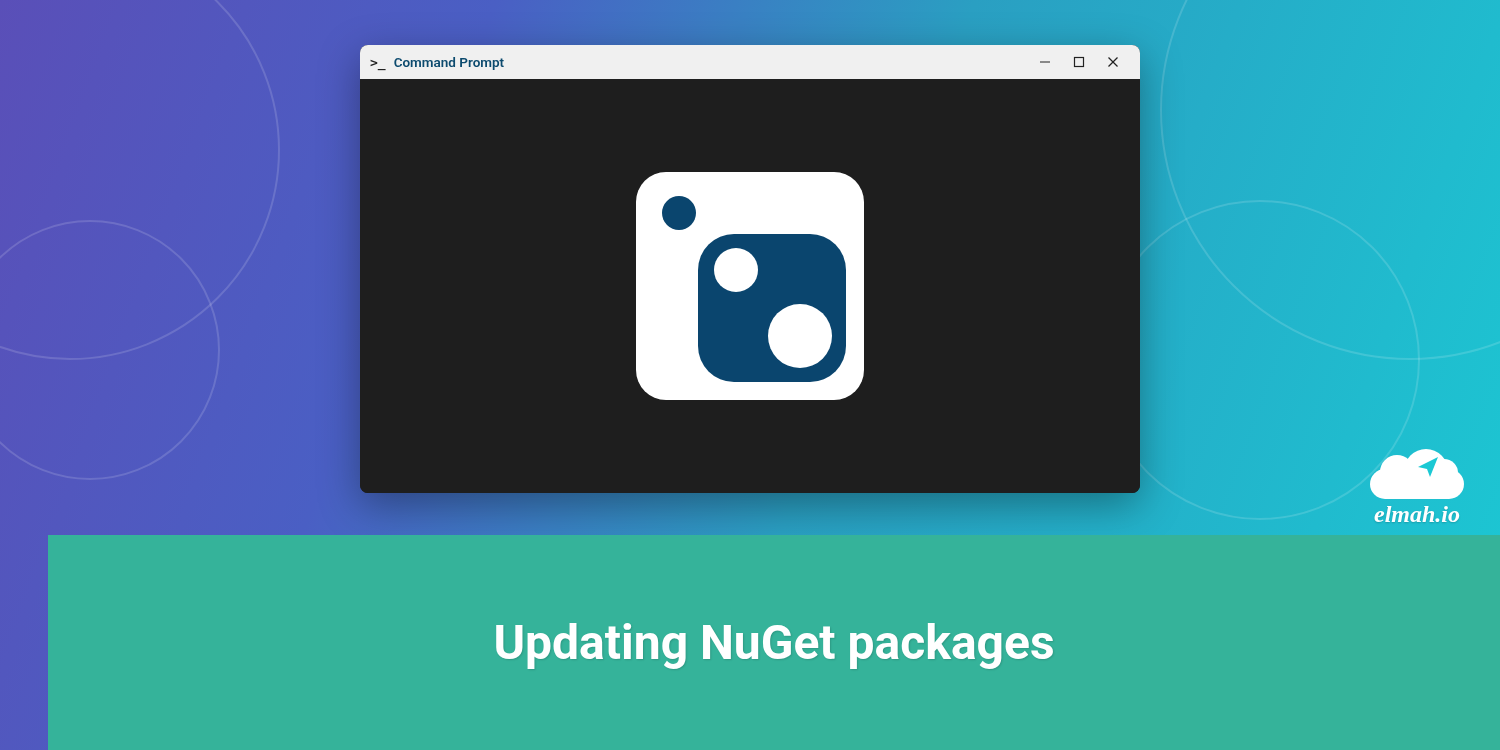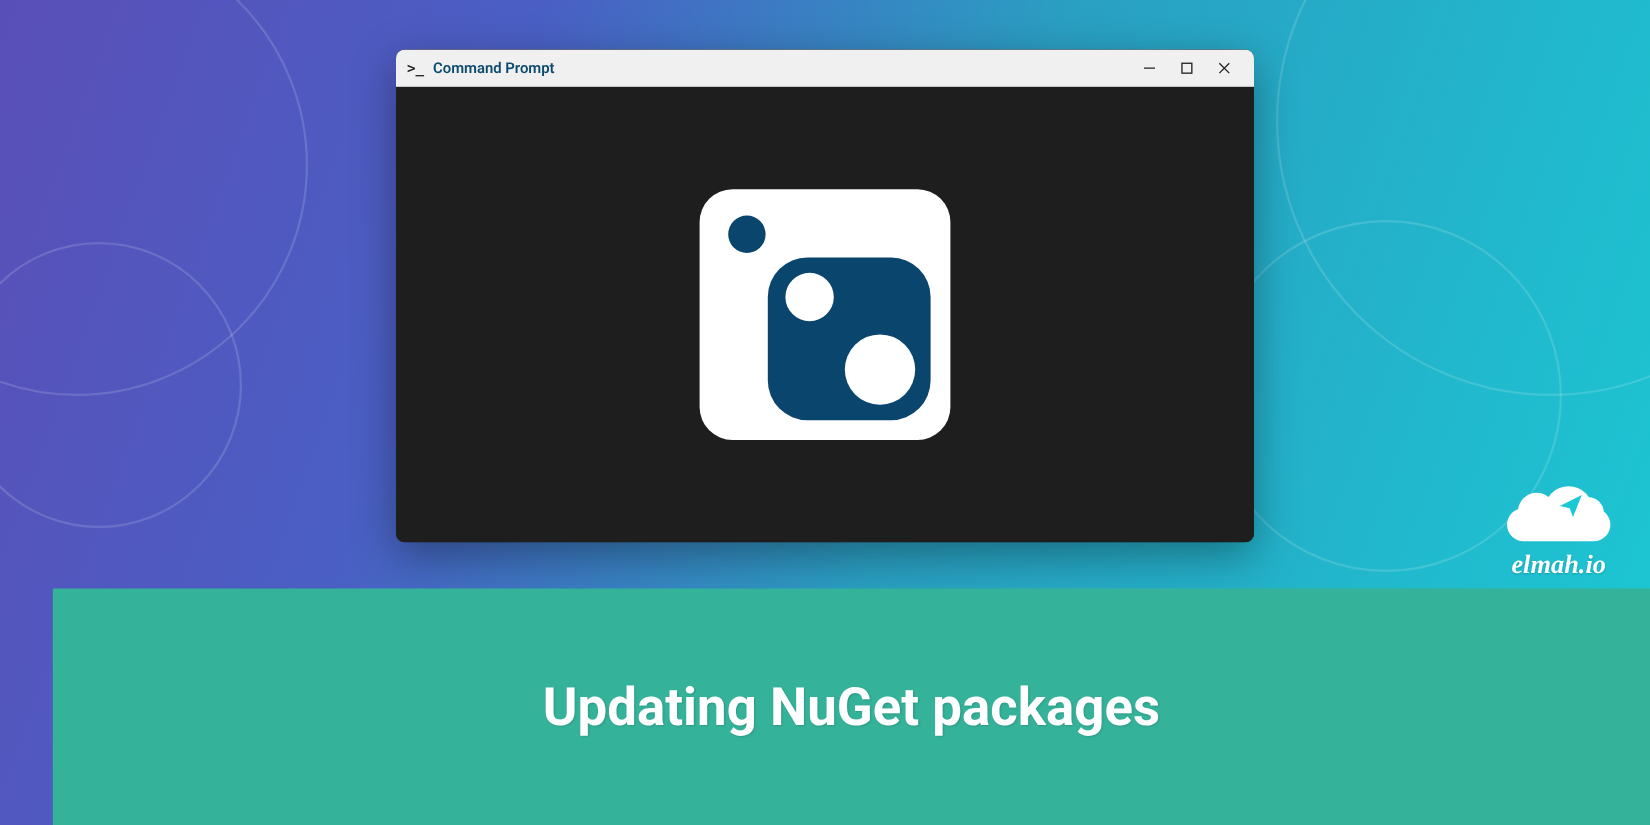--- a/index.html
+++ b/index.html
@@ -96,21 +96,21 @@
     width: 64px; height: 64px;
     background: #fff;
     border-radius: 50%;
     right: 14px; bottom: 14px;
   }
   .logo {
     position: absolute;
     right: 18px;
     bottom: 222px;
     width: 130px; height: 86px;
-    display:flex; flex-direction:column; align-items:center; justify-content:space-between;
+    display:flex; flex-direction:column; align-items:center; justify-content:flex-end;
     color:#fff;
   }
   .cloud {
     position: relative;
     width: 94px; height: 50px;
   }
   .cloud-base {
     position:absolute; bottom:0; left:0; width:94px; height:30px; background:#fff; border-radius:18px;
   }
   .cloud-b1 { position:absolute; width:34px; height:34px; background:#fff; border-radius:50%; left:10px; bottom:10px;}

